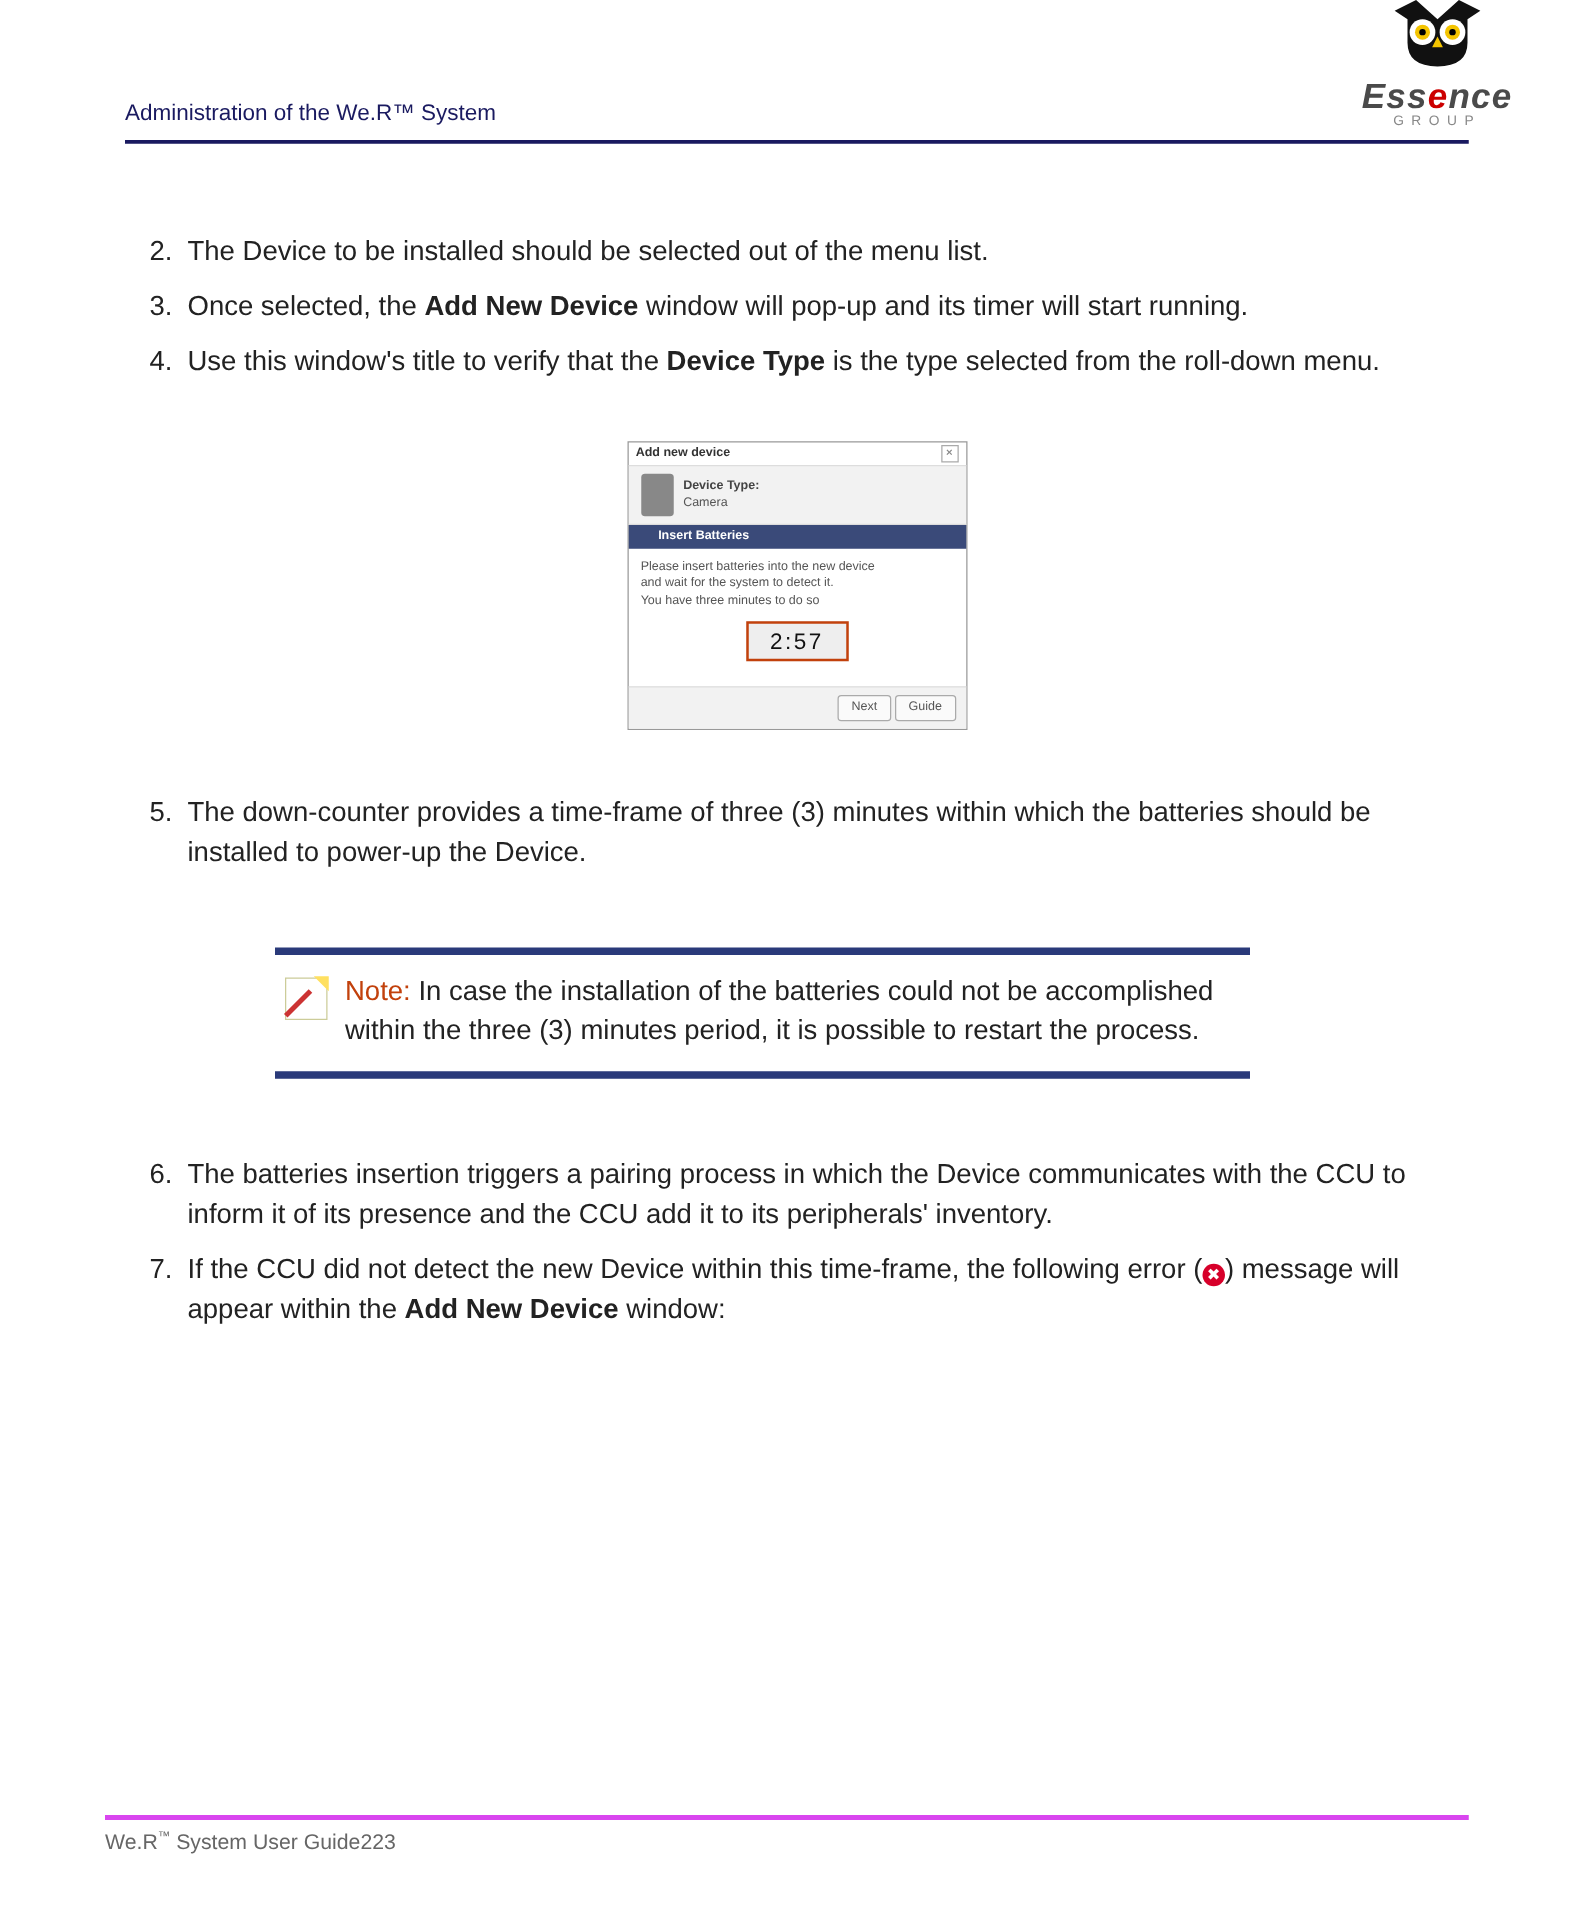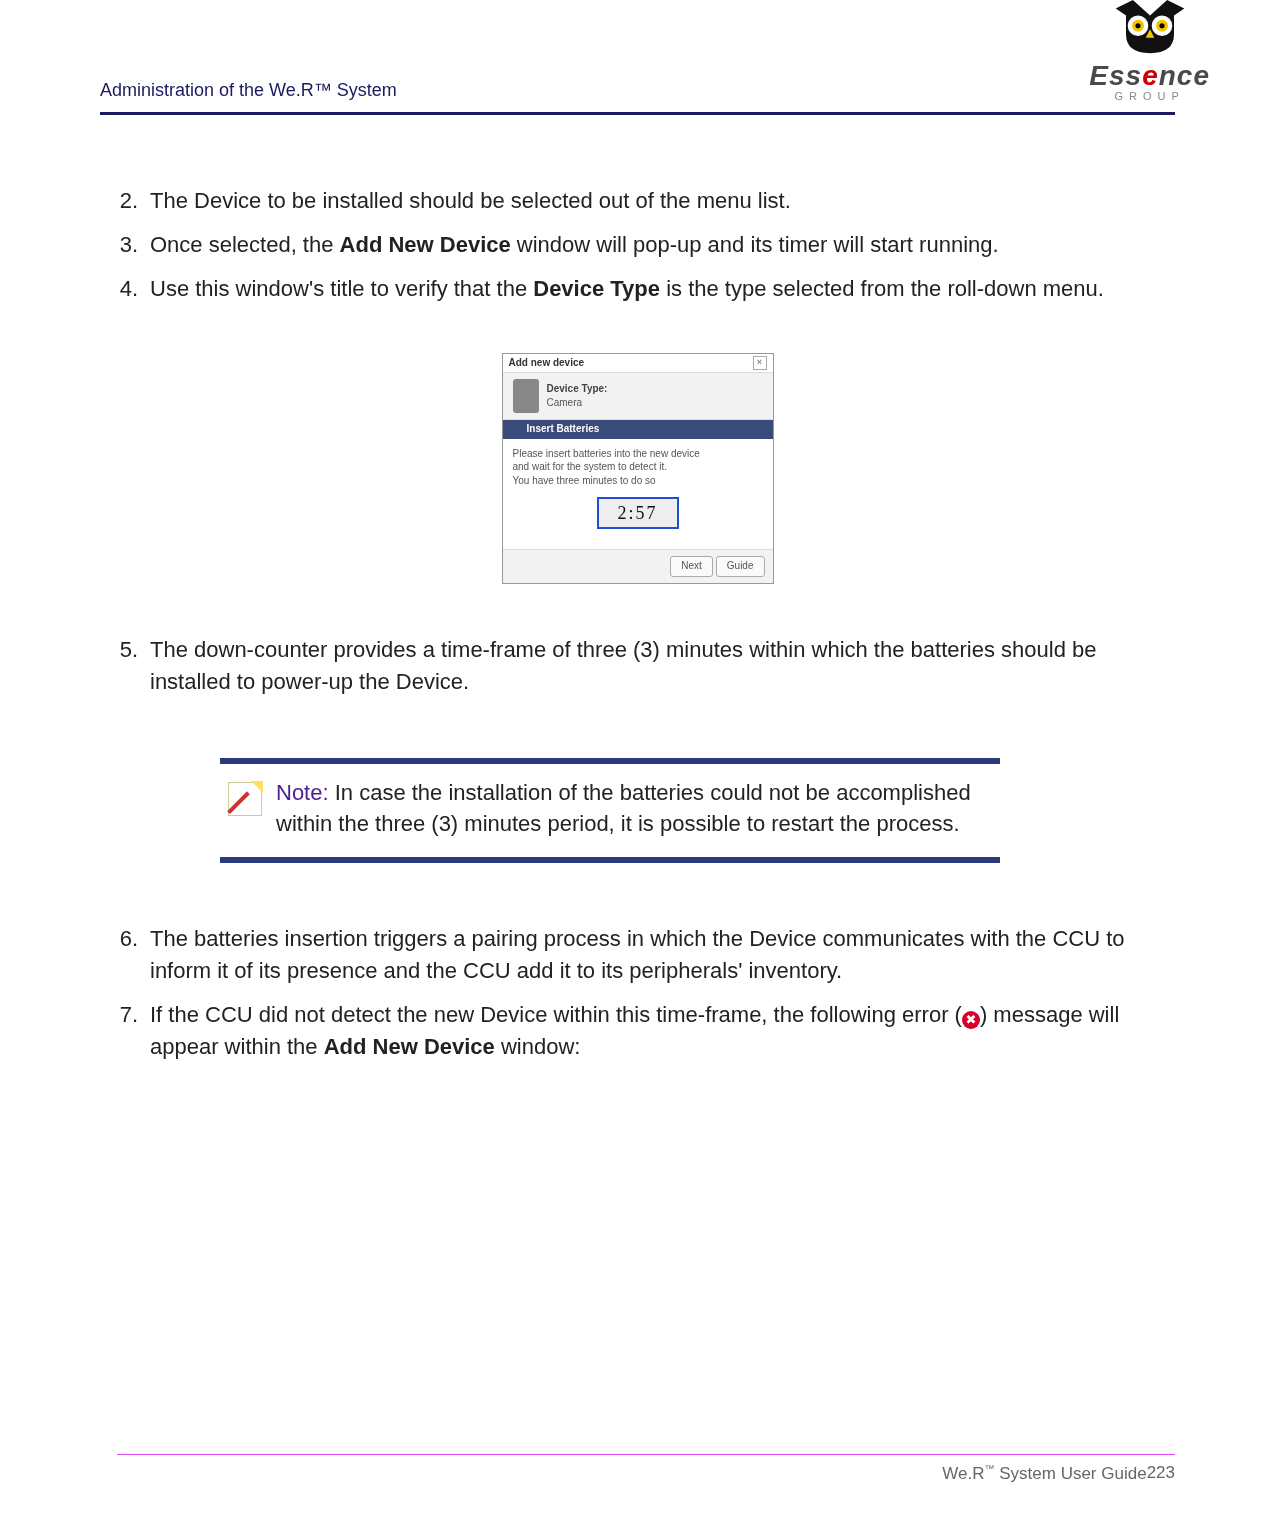--- a/index.html
+++ b/index.html
@@ -141,24 +141,24 @@
     padding: 2px 24px;
     font-size: 10px;
   }
   .dialog .body {
     padding: 8px 10px 6px;
     line-height: 1.35;
   }
   .dialog .timer {
     margin: 10px auto 14px;
     width: 78px;
-    border: 2px solid #1d4ed8;
+    border: 2px solid #c2410c;
     background: #eee;
     text-align: center;
-    font-family: Liberation Serif, serif;
+    font-family: Liberation Sans, sans-serif;
     font-size: 18px;
     letter-spacing: 2px;
     color: #111;
     padding: 2px 0;
   }
   .dialog .btnrow {
     display: flex;
     justify-content: flex-end;
     gap: 3px;
     padding: 6px 8px;
@@ -215,47 +215,47 @@
     border-left: 12px solid transparent;
   }
   .note-icon .pencil {
     position: absolute;
     left: 2px; bottom: 2px;
     width: 28px; height: 4px;
     background: #c33;
     transform: rotate(-45deg);
     transform-origin: left bottom;
   }
-  .note-red { color: #4c1d95; }
+  .note-red { color: #c2410c; }
 
   .err-icon {
     display: inline-flex;
     width: 18px; height: 18px;
     border-radius: 50%;
     background: #d7002a;
     color: #fff;
     align-items: center;
     justify-content: center;
     font-size: 13px;
     line-height: 1;
     vertical-align: -2px;
   }
 
   
   .footer {
     position: absolute;
-    left: 117px;
+    left: 84px;
     right: 100px;
     bottom: 48px;
-    border-top: 1px solid #d946ef;
+    border-top: 4px solid #d946ef;
     padding-top: 8px;
     font-size: 17px;
     color: #666;
     display: flex;
-    justify-content: flex-end;
+    justify-content: flex-start;
   }
   .footer sup { font-size: 10px; }
 </style>
 </head>
 <body>
 
 <div class="page">
 
   <div class="header">
     <div class="header-title">Administration of the We.R™ System</div>

